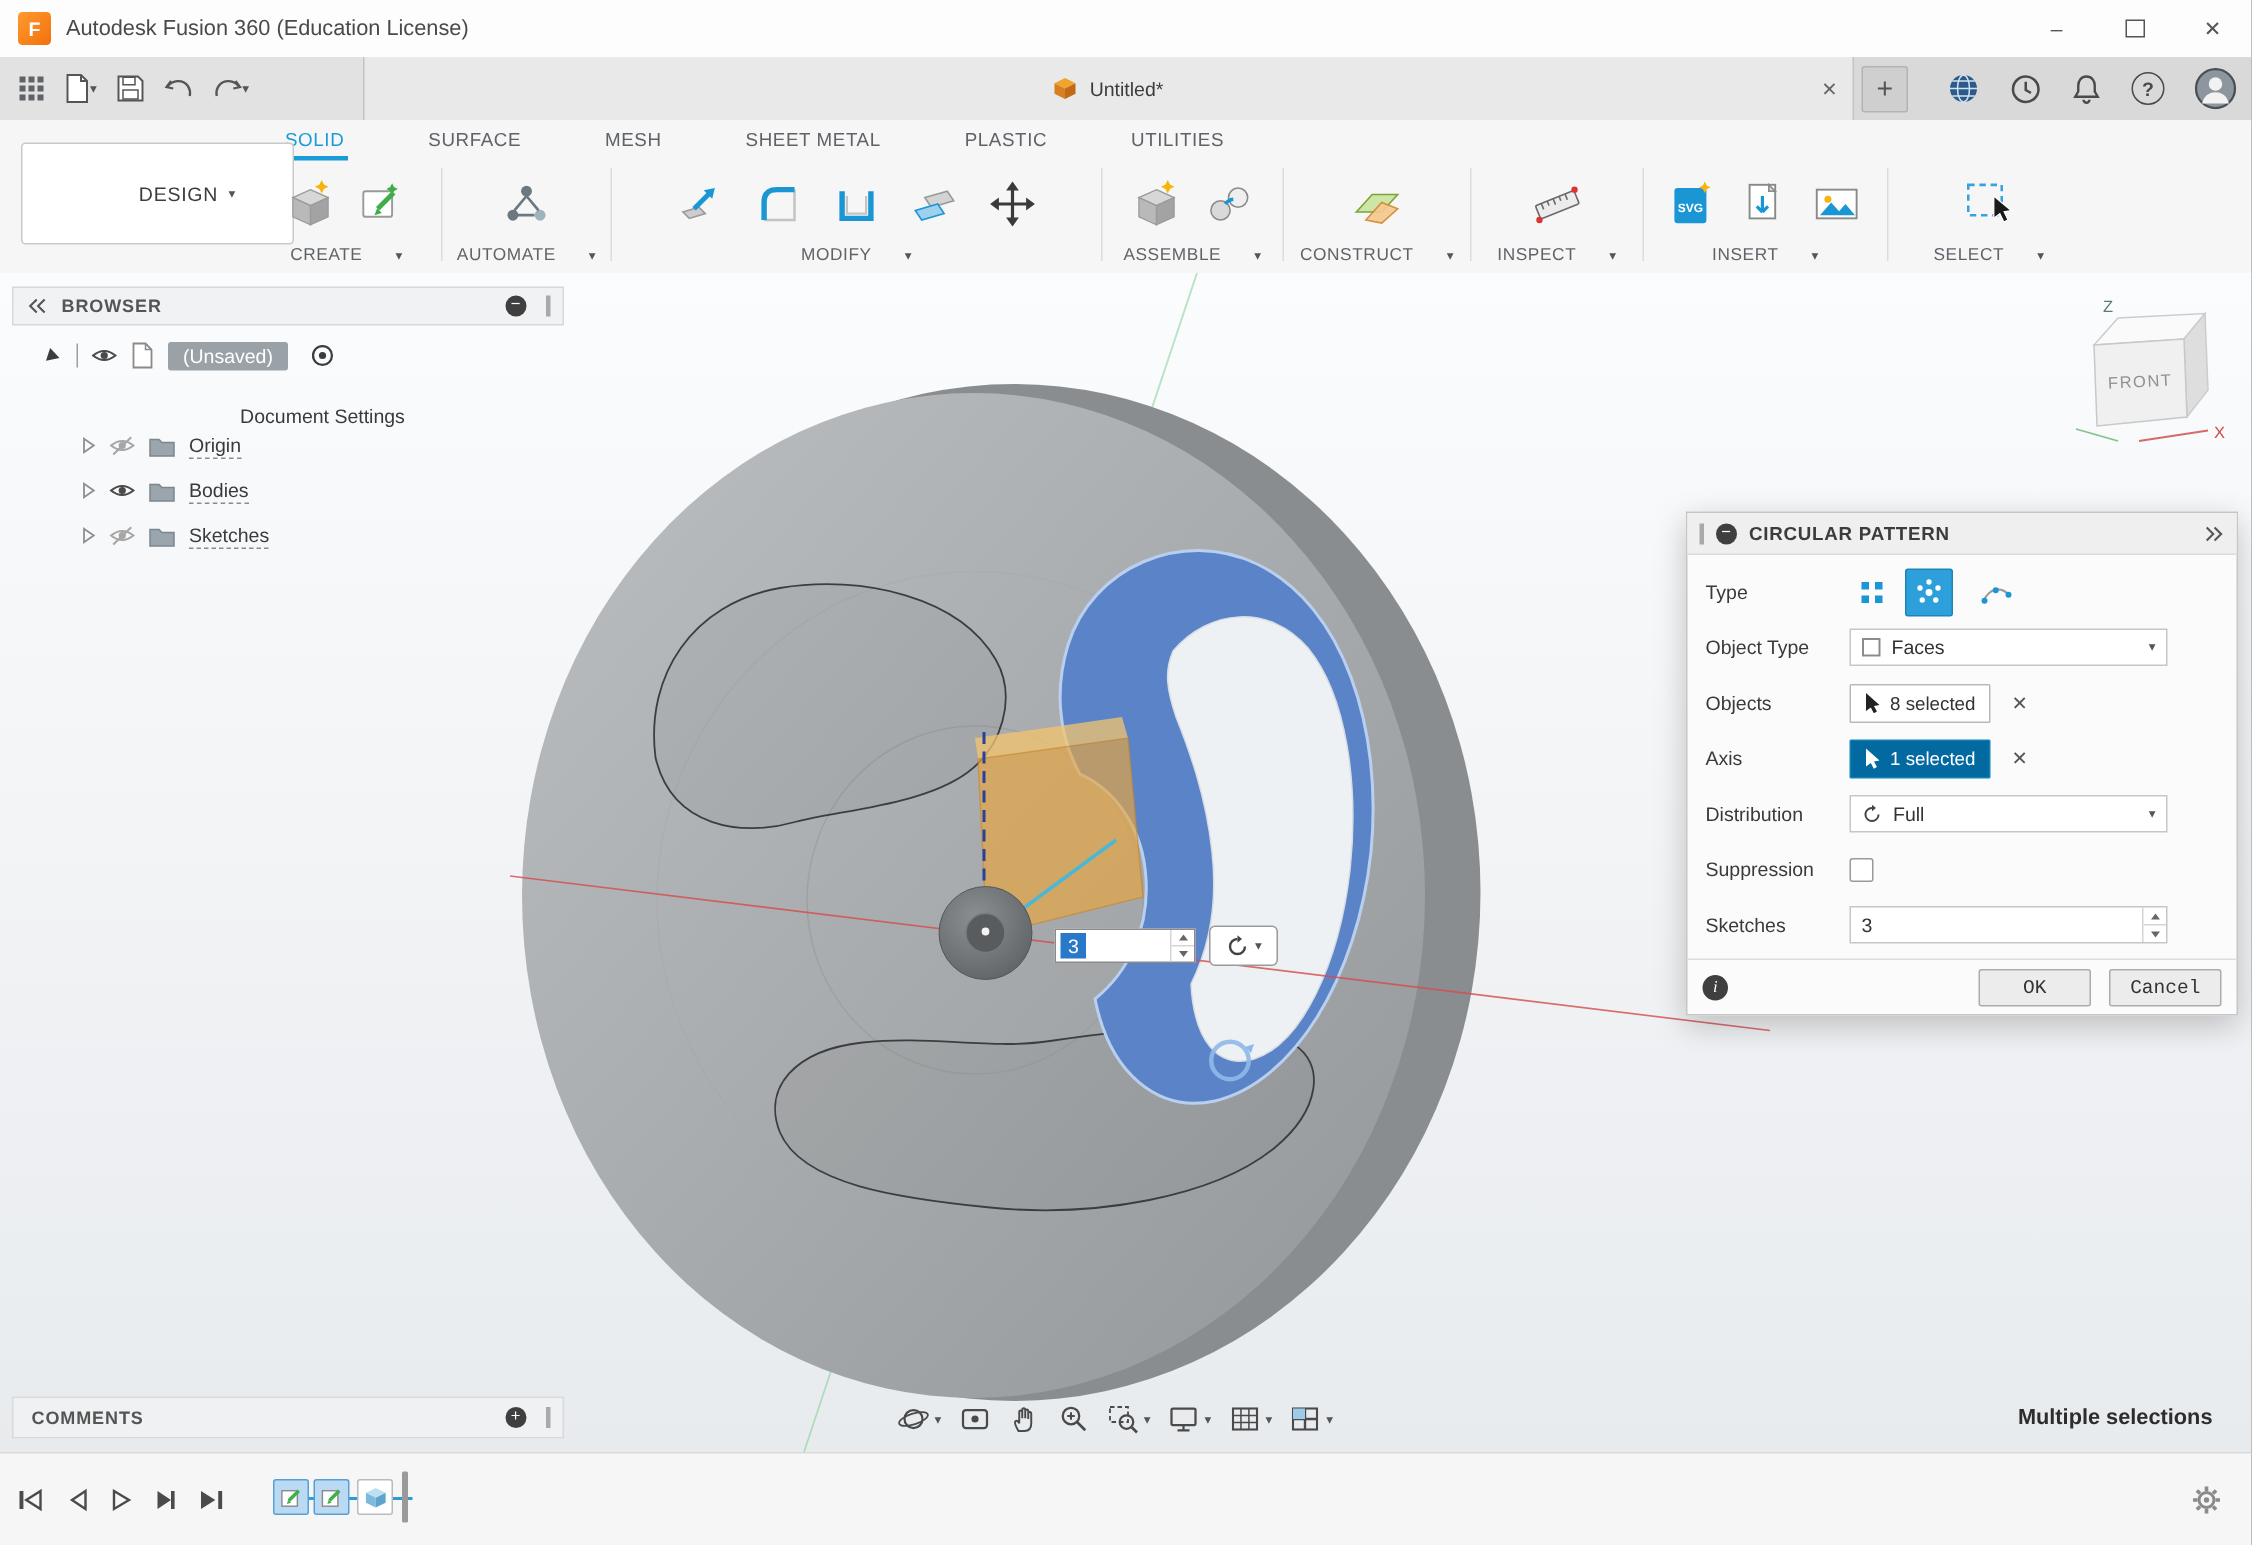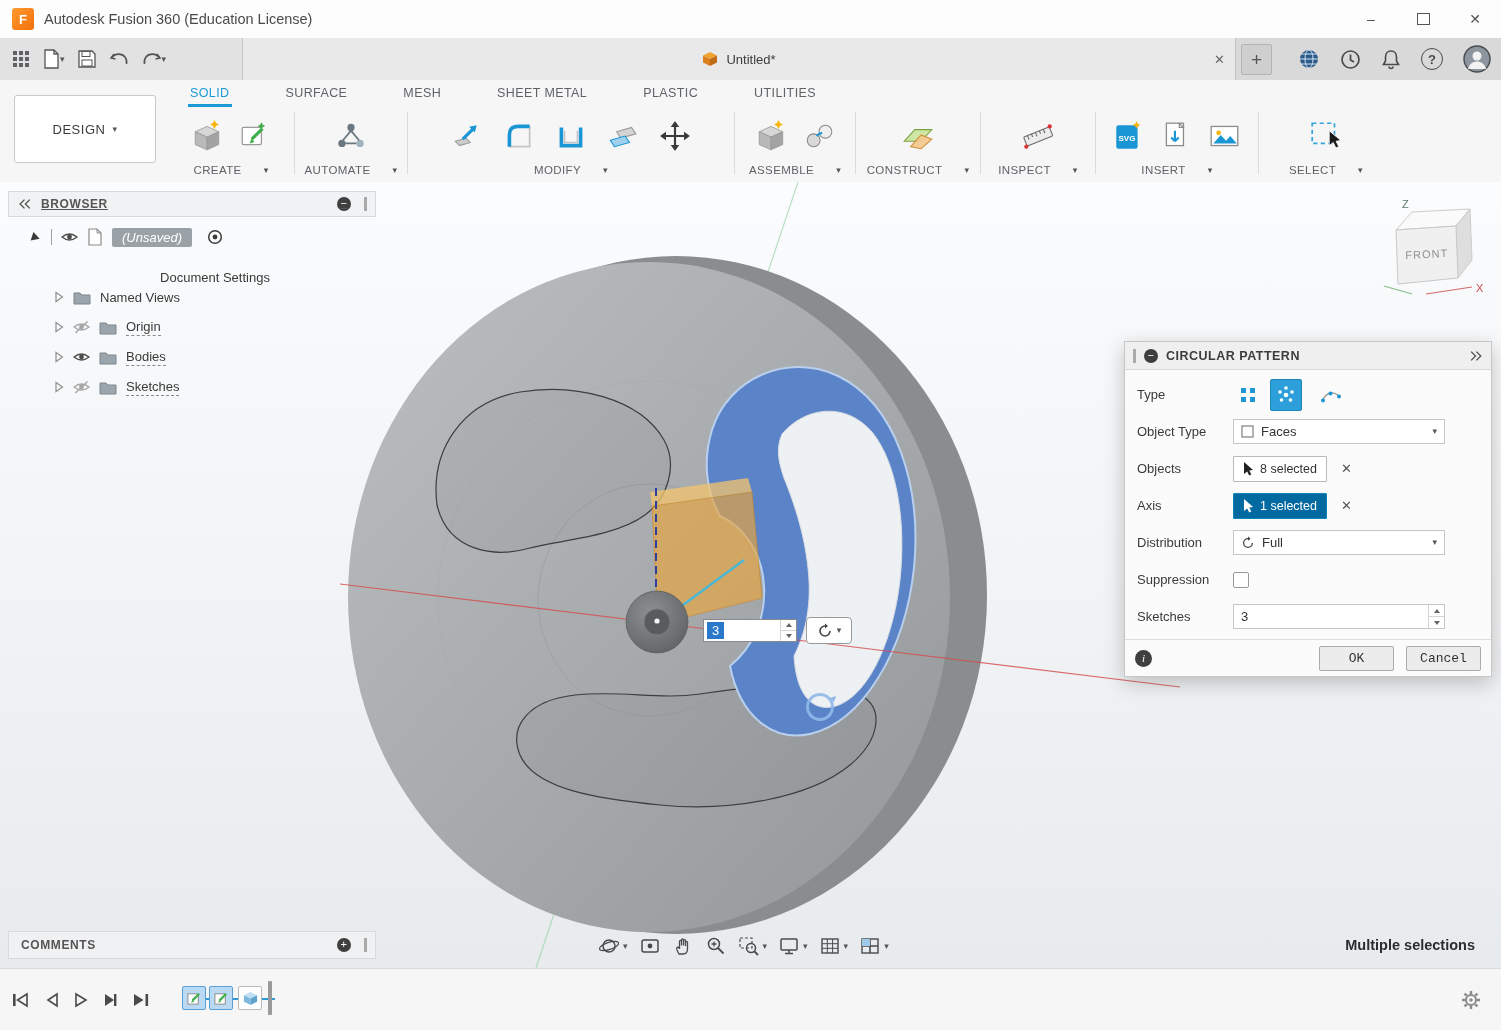--- a/index.html
+++ b/index.html
@@ -26,21 +26,21 @@
   .plusbtn{position:absolute;left:1241px;top:6px;width:29px;height:29px;background:#cfcfcf;border:1px solid #b3b3b3;border-radius:2px;
            display:flex;align-items:center;justify-content:center;font-size:19px;color:#555;}
   .rtools{position:absolute;right:10px;top:0;height:42px;display:flex;align-items:center;gap:20px;}
   .caret{font-size:9px;color:#555;line-height:1;}
   
   .ribbon{left:0;top:80px;width:1501px;height:102px;background:#f6f6f6;border-bottom:1px solid #d8d8d8;}
   .rtabs{position:absolute;left:188px;top:3px;display:flex;gap:52px;font-size:12.5px;letter-spacing:.4px;color:#5f6368;}
   .rtab{padding:3px 2px 4px 2px;border-bottom:3px solid transparent;cursor:default;}
   .rtab.active{color:#1a9ad7;border-bottom-color:#1a9ad7;}
   .designbtn{position:absolute;left:14px;top:15px;width:140px;height:66px;background:#fff;border:1px solid #c9c9c9;border-radius:3px;
-             display:flex;align-items:center;justify-content:center;gap:7px;font-size:13px;letter-spacing:.5px;color:#3c3c3c;}
+             display:flex;align-items:center;justify-content:center;gap:7px;font-size:13px;letter-spacing:.5px;color:#3c3c3c;padding-left:40px;}
   .groups{position:absolute;left:170px;top:26px;height:74px;display:flex;align-items:stretch;}
   .group{display:flex;flex-direction:column;align-items:center;justify-content:space-between;padding:2px 0 4px 0;}
   .gicons{display:flex;align-items:center;gap:16px;flex:1;}
   .glabel{display:flex;align-items:center;gap:22px;font-size:11.5px;letter-spacing:.4px;color:#5f6368;cursor:default;}
   .gdiv{width:1px;background:#dcdcdc;margin:6px 2px;}
   .iconbtn{display:flex;align-items:center;justify-content:center;cursor:default;}
   
   .vpbg{left:0;top:182px;width:1501px;height:786px;background:linear-gradient(#fbfcfd,#e8ebee);}
   
   .panelhdr{height:26px;background:rgba(240,241,242,.95);border:1px solid #d9d9d9;display:flex;align-items:center;gap:9px;
@@ -487,32 +487,32 @@
     </span>
   </div>
   <div class="abs anglebtn">
     <svg width="16" height="16" viewBox="0 0 16 16">
         <path d="M13,8 a5,5 0 1 1 -5,-5" fill="none" stroke="#444" stroke-width="1.6"></path>
         <path d="M8,0.5 l3,2.5 -3,2.5 z" fill="#444"></path>
       </svg>
     <span class="caret">▾</span>
   </div>
 
-  <div class="abs panelhdr" style="left:8px;top:191px;width:368px;text-decoration:underline;">
+  <div class="abs panelhdr" style="left:8px;top:191px;width:368px;">
     <svg width="15" height="14" viewBox="0 0 16 16">
         <path d="M8,3 L3,8 L8,13 M14,3 L9,8 L14,13" fill="none" stroke="#555" stroke-width="1.6"></path>
       </svg>
     <span style="font-weight:bold;">BROWSER</span>
     <span style="margin-left:auto;" class="circbtn">−</span>
     <span class="grip"></span>
   </div>
 
   <div class="abs btree">
 
-    <div class="brow" style="padding-left:22px;font-style:italic;">
+    <div class="brow" style="padding-left:22px;">
       <svg width="12" height="12" viewBox="0 0 12 12">
           <path d="M2,2 L10,6.5 L2,11 Z" fill="#3c3c3c" transform="rotate(18 6 6)"></path>
         </svg>
       <span style="width:1px;height:16px;background:#9e9e9e;"></span>
       <svg width="17" height="12" viewBox="0 0 17 12">
           <path d="M1,6 Q8.5,0 16,6 Q8.5,12 1,6 Z" fill="none" stroke="#4a4a4a" stroke-width="1.3"></path>
           <circle cx="8.5" cy="6" r="2.4" fill="#4a4a4a"></circle>
         </svg>
       <svg width="16" height="18" viewBox="0 0 16 18">
           <path d="M2,1 h8 l4,4 v12 h-12 z" fill="#fff" stroke="#8a8a8a" stroke-width="1.2"></path>
@@ -534,29 +534,20 @@
       <svg width="17" height="17" viewBox="0 0 18 18">
           <circle cx="9" cy="9" r="4.2" fill="none" stroke="#6b6b6b" stroke-width="2"></circle>
           <circle cx="9" cy="9" r="1.6" fill="#6b6b6b"></circle>
           <g stroke="#6b6b6b" stroke-width="2">
             <path d="M9,1.5 v2.5 M9,14 v2.5 M1.5,9 h2.5 M14,9 h2.5 M3.8,3.8 l1.8,1.8 M12.4,12.4 l1.8,1.8 M14.2,3.8 l-1.8,1.8 M5.6,12.4 l-1.8,1.8"></path>
           </g>
         </svg>
       <span>Document Settings</span>
     </div>
 
-    <div class="brow" style="padding-left:46px;">
-      <svg width="10" height="12" viewBox="0 0 10 12">
-          <path d="M2,1.5 L8.5,6 L2,10.5 Z" fill="none" stroke="#8f8f8f" stroke-width="1.2"></path>
-        </svg>
-      <svg width="18" height="15" viewBox="0 0 18 15">
-          <path d="M1,3 h6 l2,2 h8 v9 h-16 z" fill="#9aa5ad" stroke="#7d868d"></path>
-        </svg>
-      <span>Named Views</span>
-    </div>
 
     <div class="brow" style="padding-left:46px;">
       <svg width="10" height="12" viewBox="0 0 10 12">
           <path d="M2,1.5 L8.5,6 L2,10.5 Z" fill="none" stroke="#8f8f8f" stroke-width="1.2"></path>
         </svg>
       <svg width="17" height="14" viewBox="0 0 17 14">
           <path d="M1,7 Q8.5,1 16,7 Q8.5,13 1,7 Z" fill="none" stroke="#a6a6a6" stroke-width="1.3"></path>
           <circle cx="8.5" cy="7" r="2.4" fill="#a6a6a6"></circle>
           <path d="M2.5,13 L14.5,1.5" stroke="#a6a6a6" stroke-width="1.4"></path>
         </svg>

